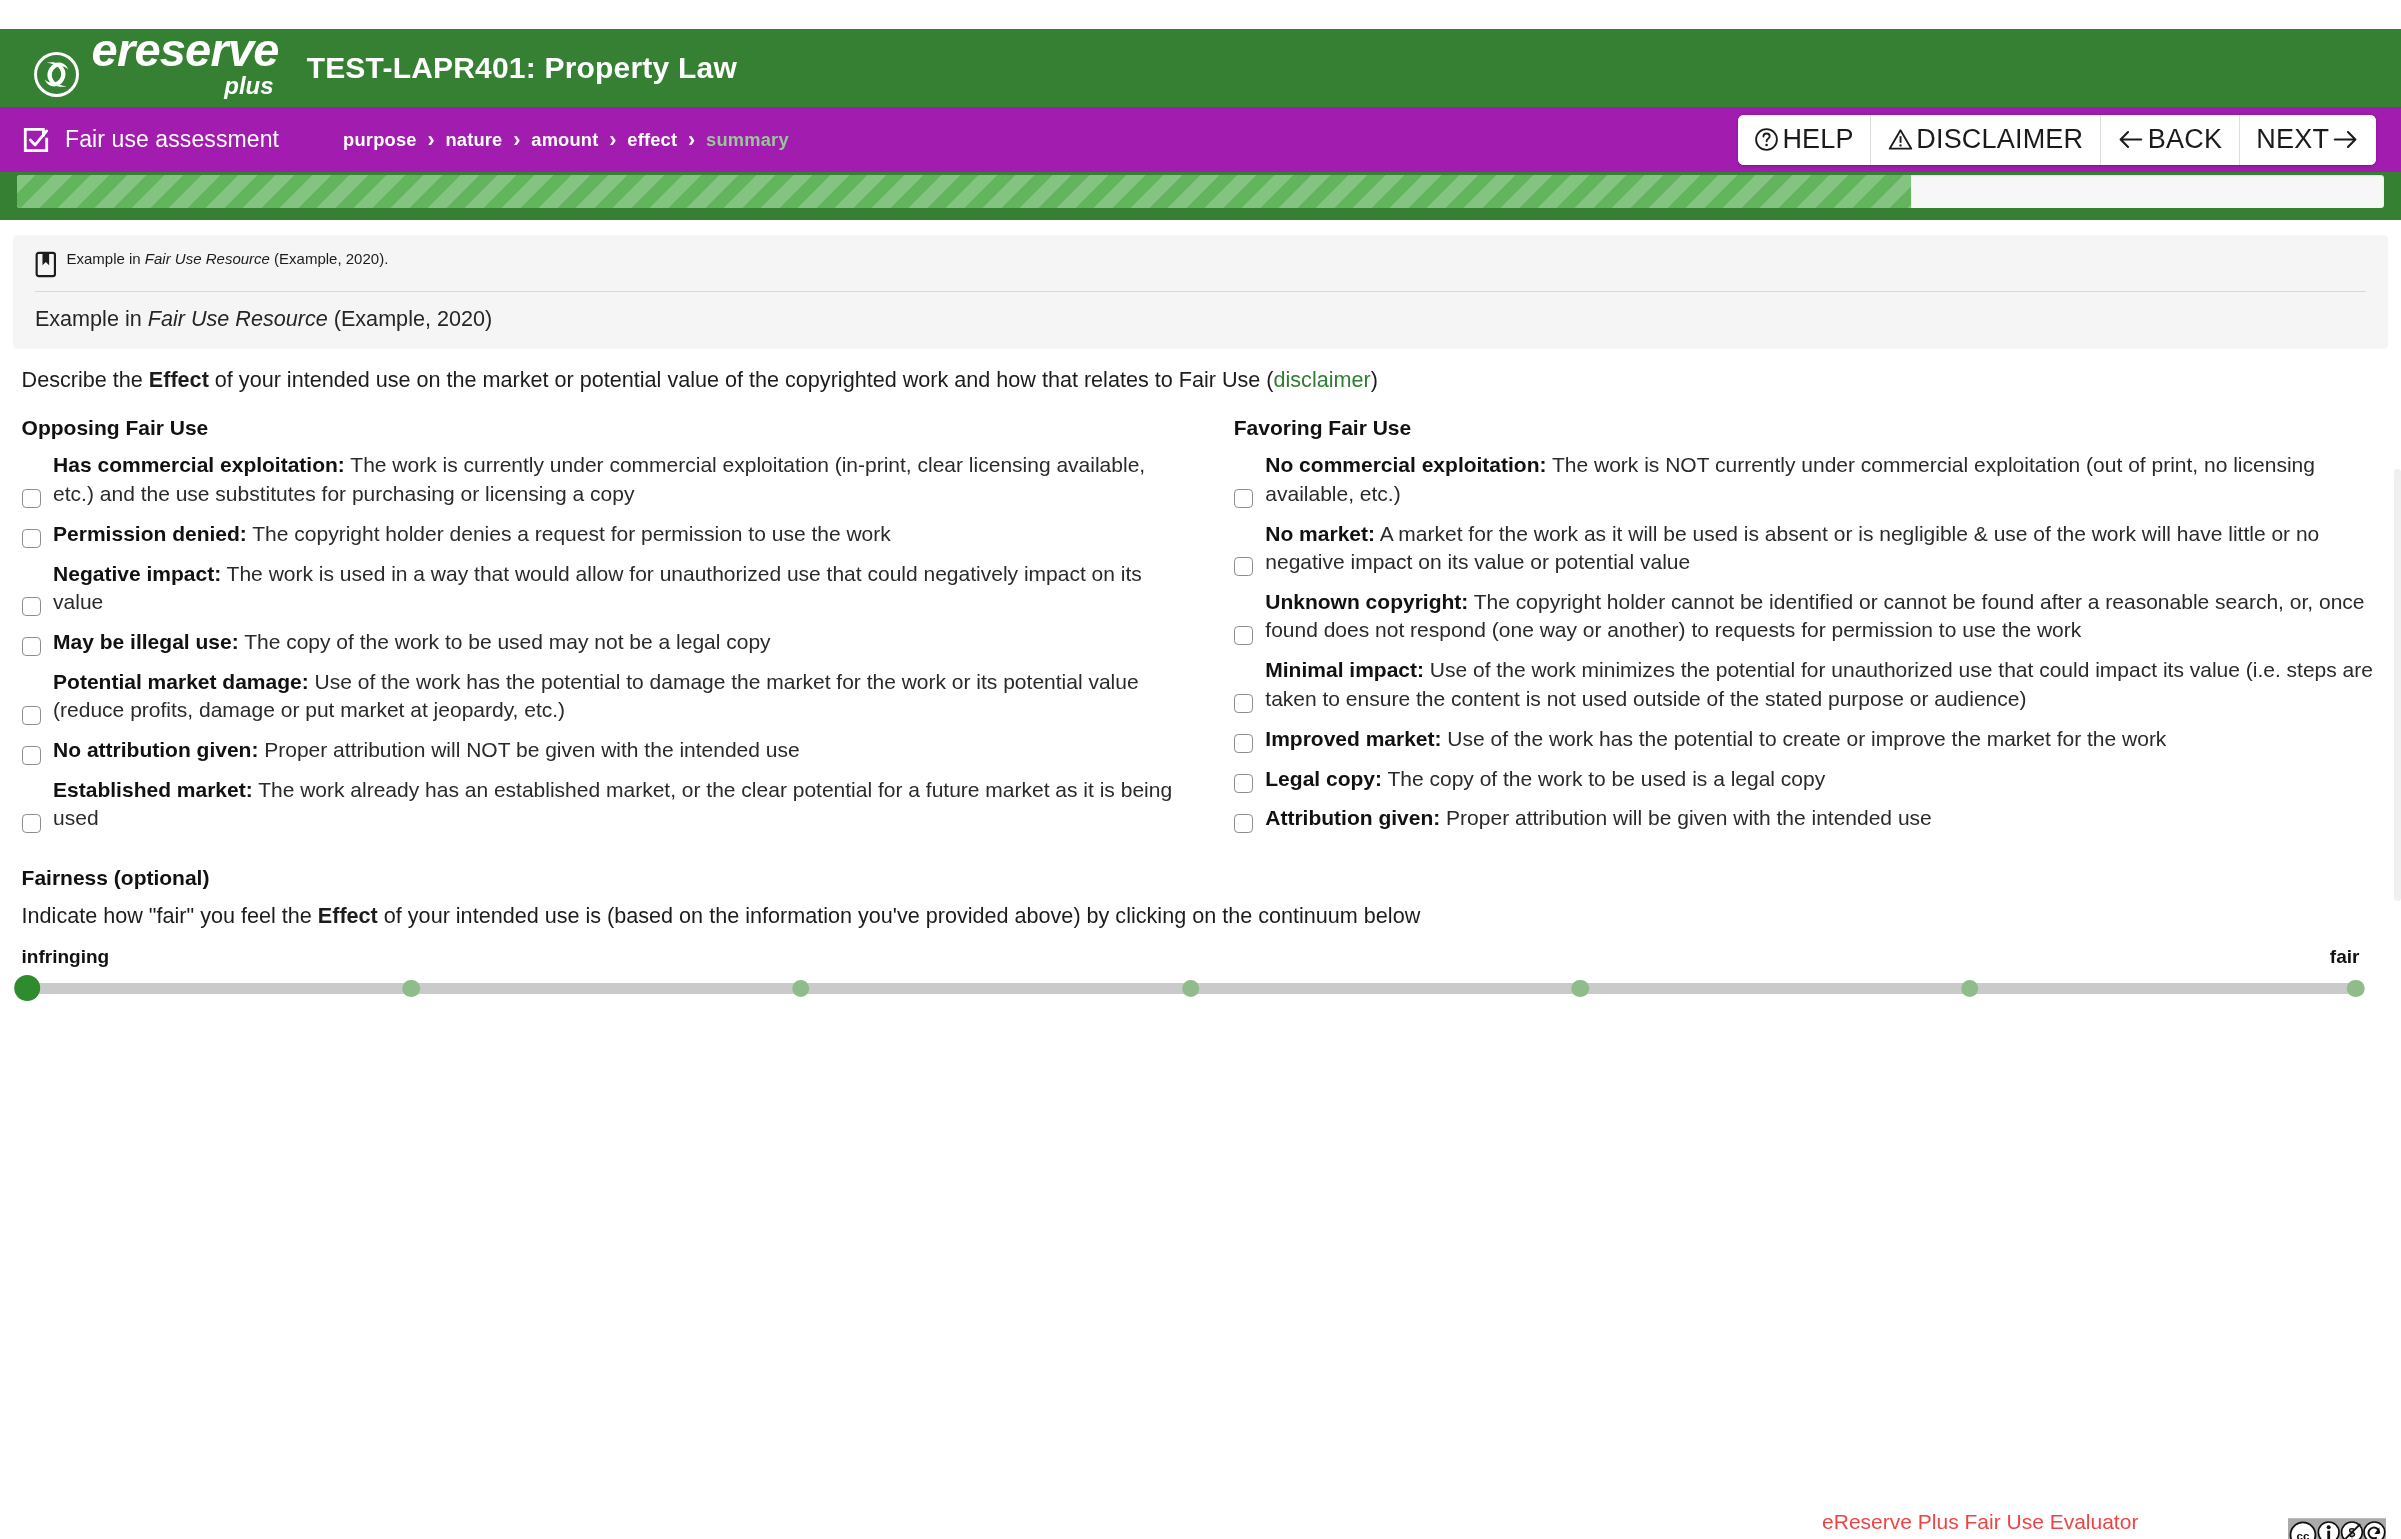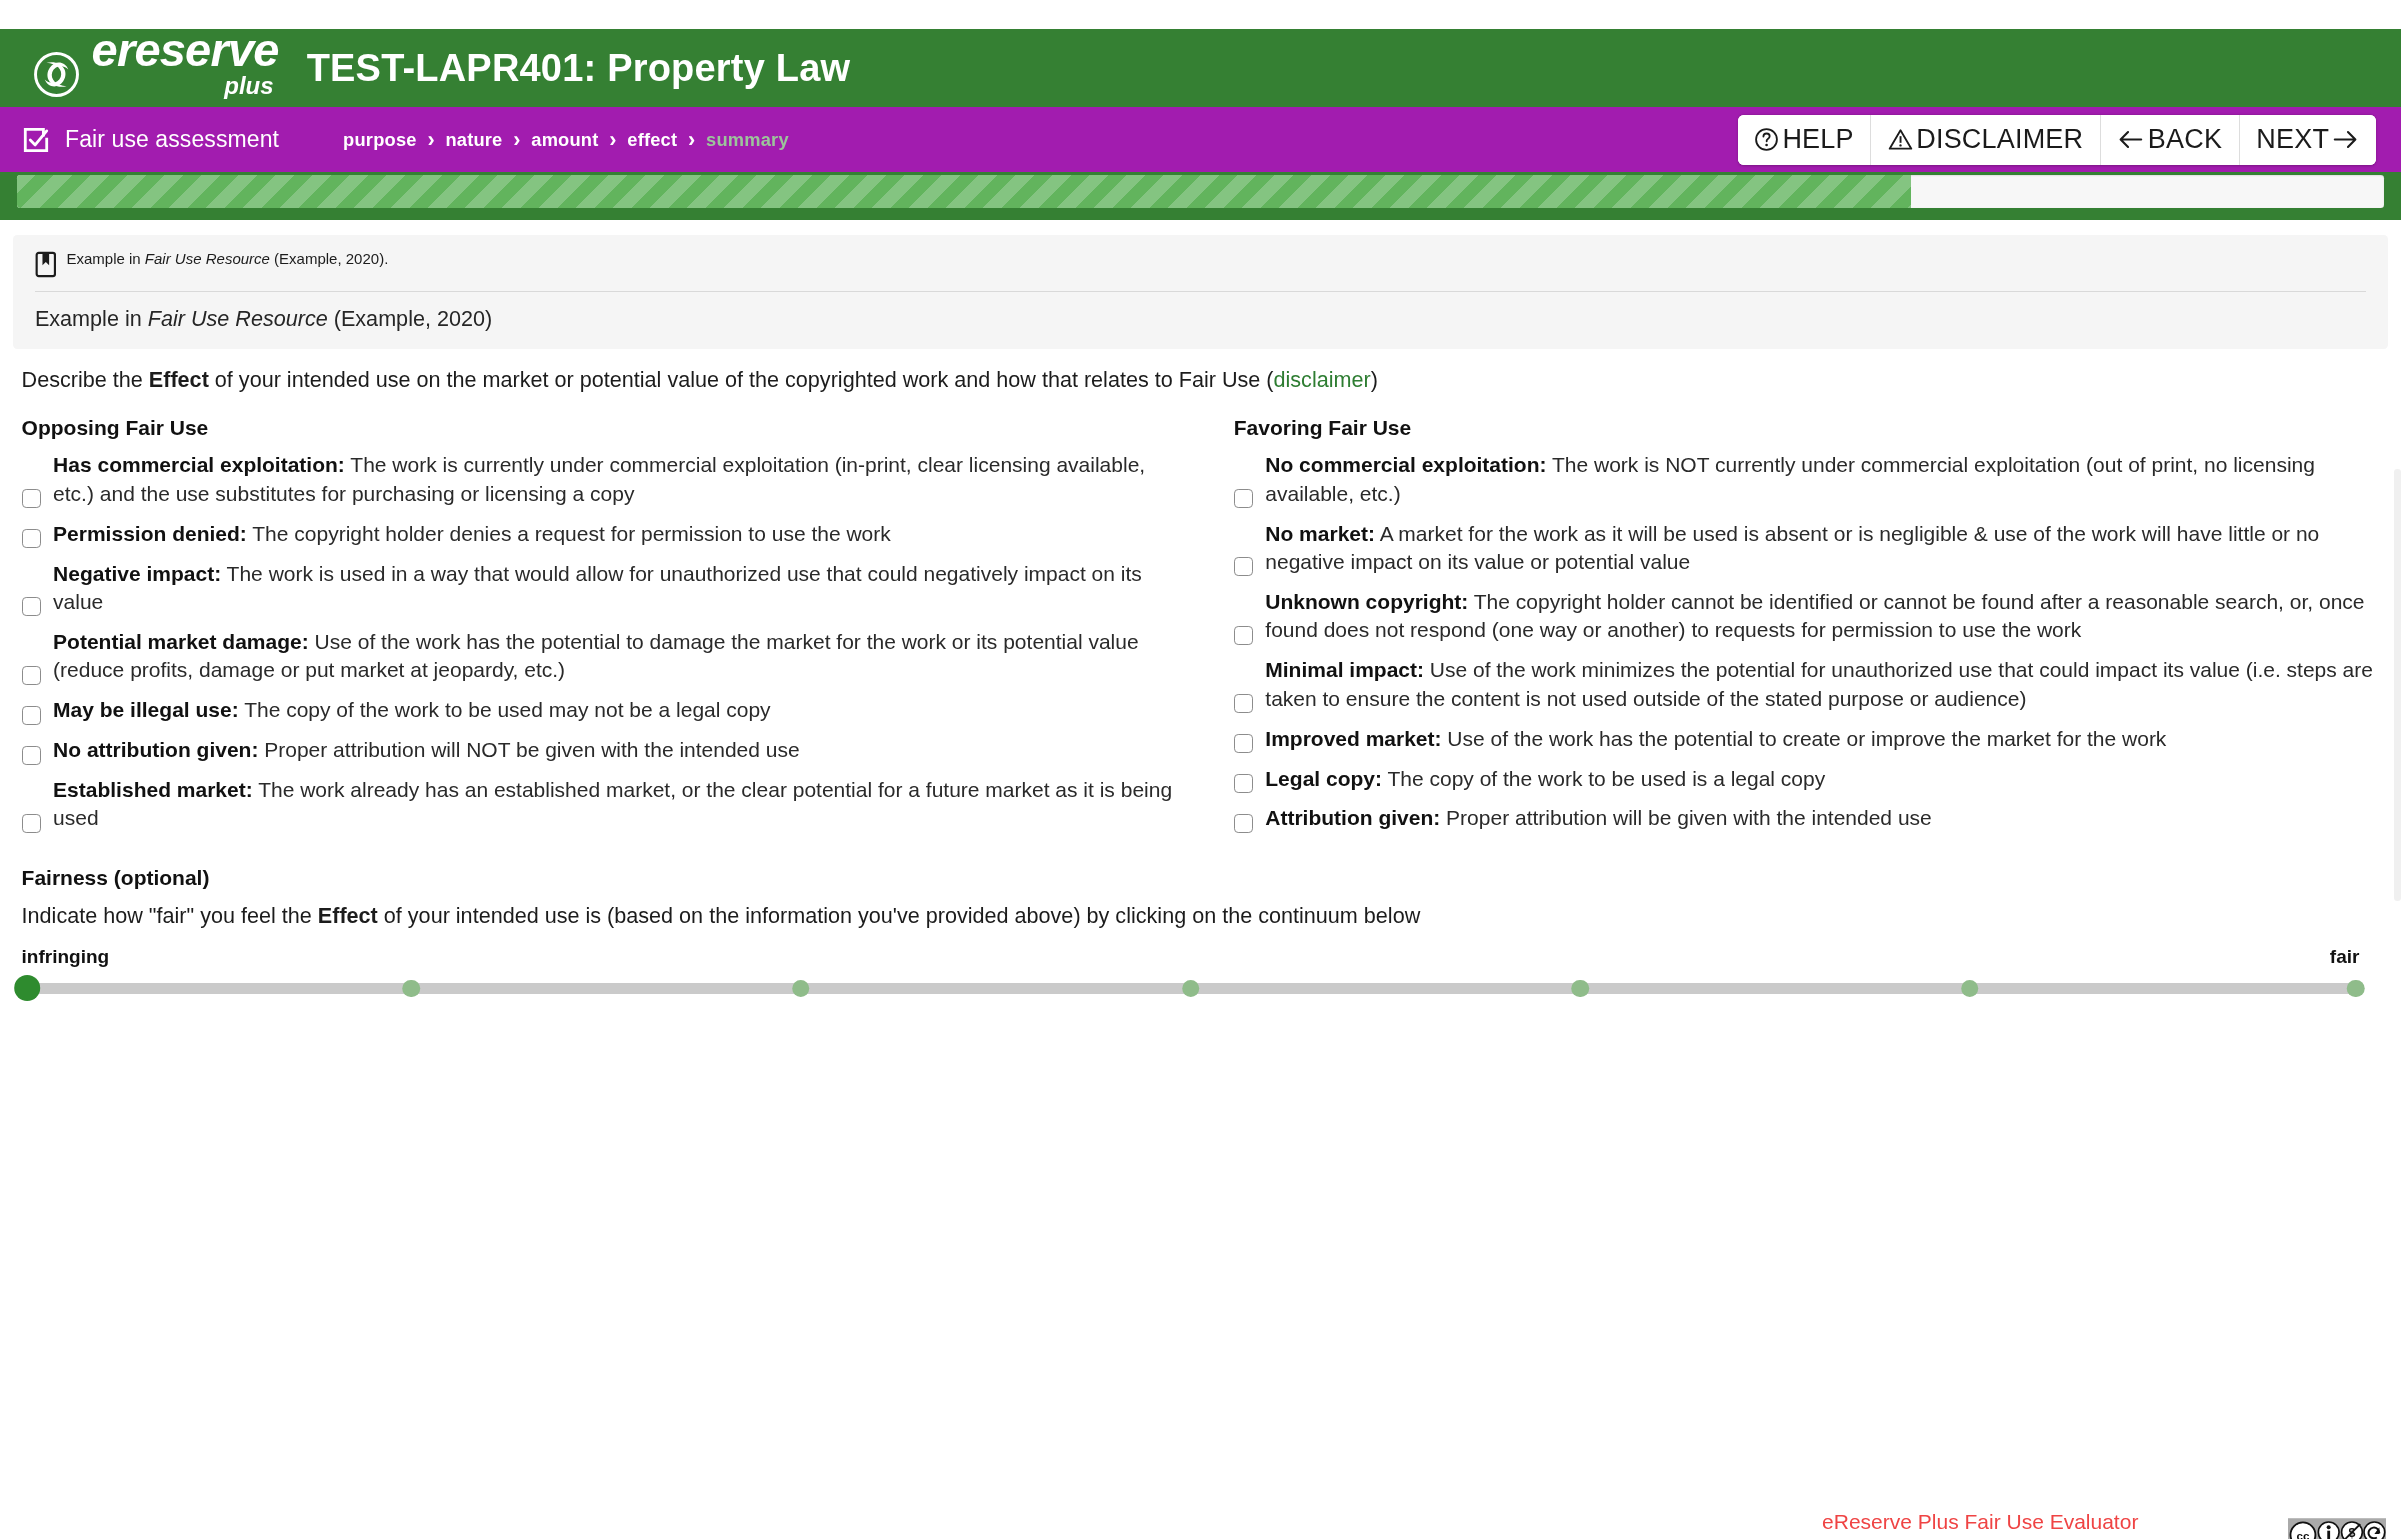--- a/index.html
+++ b/index.html
@@ -47,21 +47,21 @@
     color: #ffffff;
     font-size: 24px;
     font-style: italic;
     font-weight: bold;
     margin-top: 0.8px;
     margin-right: 5px;
     line-height: 1;
   }
   .course-title {
     color: #ffffff;
-    font-size: 38px;
+    font-size: 30px;
     font-weight: bold;
     margin-left: 28px;
     letter-spacing: 0.2px;
   }
 
   
   .nav-bar {
     background: #a21caf;
     width: 100%;
     height: 65px;
@@ -423,25 +423,25 @@
           <div class="check-row">
             <div class="cbox"></div>
             <div class="check-text"><b>Permission denied:</b><span> The copyright holder denies a request for permission to use the work</span></div>
           </div>
           <div class="check-row">
             <div class="cbox"></div>
             <div class="check-text"><b>Negative impact:</b><span> The work is used in a way that would allow for unauthorized use that could negatively impact on its value</span></div>
           </div>
           <div class="check-row">
             <div class="cbox"></div>
+            <div class="check-text"><b>May be illegal use:</b><span> The copy of the work to be used may not be a legal copy</span></div>
+          </div>
+          <div class="check-row">
+            <div class="cbox"></div>
             <div class="check-text"><b>Potential market damage:</b><span> Use of the work has the potential to damage the market for the work or its potential value (reduce profits, damage or put market at jeopardy, etc.)</span></div>
-          </div>
-          <div class="check-row">
-            <div class="cbox"></div>
-            <div class="check-text"><b>May be illegal use:</b><span> The copy of the work to be used may not be a legal copy</span></div>
           </div>
           <div class="check-row">
             <div class="cbox"></div>
             <div class="check-text"><b>No attribution given:</b><span> Proper attribution will NOT be given with the intended use</span></div>
           </div>
           <div class="check-row">
             <div class="cbox"></div>
             <div class="check-text"><b>Established market:</b><span> The work already has an established market, or the clear potential for a future market as it is being used</span></div>
           </div>
         </div>

